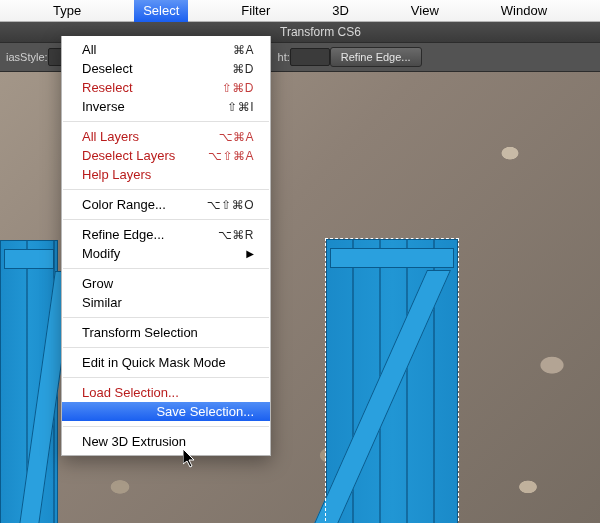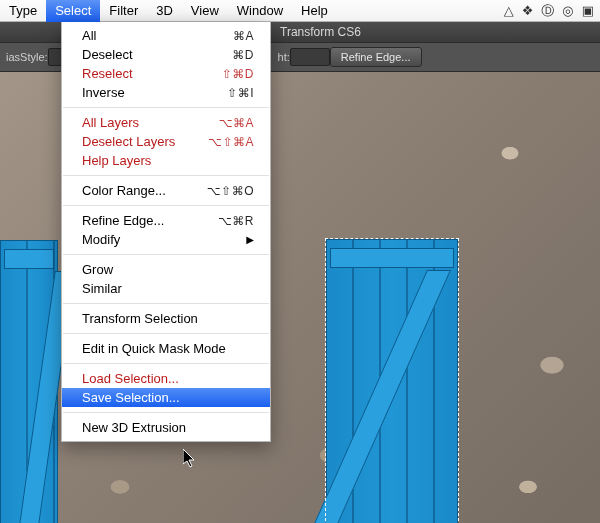--- a/index.html
+++ b/index.html
@@ -98,20 +98,21 @@
     display: flex;
     align-items: center;
     font-size: 13px;
     color: #000;
     z-index: 10;
   }
   .menubar .menu-item {
     padding: 0 9px;
     line-height: 22px;
     cursor: default;
+    margin-left: 44px;
   }
   .menubar .menu-item.active {
     background: #2f6fea;
     background: linear-gradient(#5c93f6, #1a5ff0);
     color: #fff;
   }
   .menubar .tray {
     margin-left: auto;
     display: flex;
     gap: 8px;
@@ -174,21 +175,21 @@
     color: #e6e6e6;
     font-size: 11px;
     height: 20px;
     padding: 0 10px;
     line-height: 18px;
   }
 
   
   .dropdown-menu {
     position: absolute;
-    top: 22px; left: 61px;
+    top: 36px; left: 61px;
     width: 210px;
     background: #fff;
     border: 1px solid #b8b8b8;
     border-top: none;
     box-shadow: 0 6px 18px rgba(0,0,0,0.35);
     z-index: 20;
     padding: 4px 0;
     font-size: 13px;
   }
   .dropdown-menu .mi {
@@ -197,20 +198,21 @@
     height: 19px;
     padding: 0 16px 0 20px;
     color: #000;
     cursor: default;
     white-space: nowrap;
   }
   .dropdown-menu .mi.disabled { color: #b91c1c; }
   .dropdown-menu .mi.highlight {
     background: linear-gradient(#4f8df6, #1a5ff0);
     color: #fff;
+    text-align: right;
   }
   .dropdown-menu .mi .label { flex: 1; }
   .dropdown-menu .mi .shortcut { font-size: 12px; color: inherit; opacity: 0.85; letter-spacing: 0.5px; }
   .dropdown-menu .mi .submenu-arrow { font-size: 10px; margin-left: auto; }
   .dropdown-menu .sep {
     height: 1px;
     margin: 5px 1px;
     background: #e0e0e0;
   }
 

